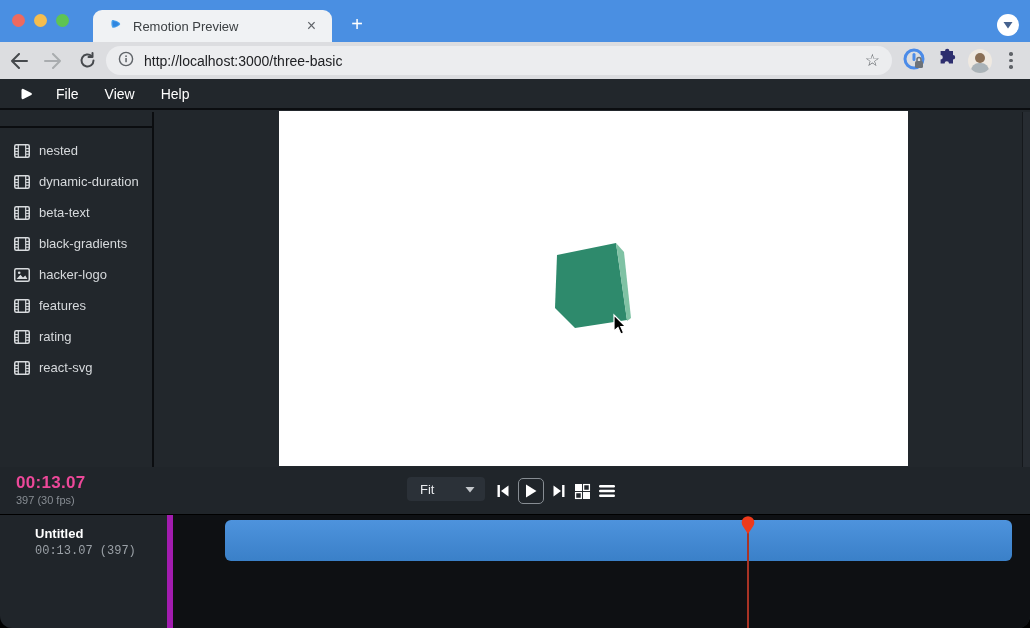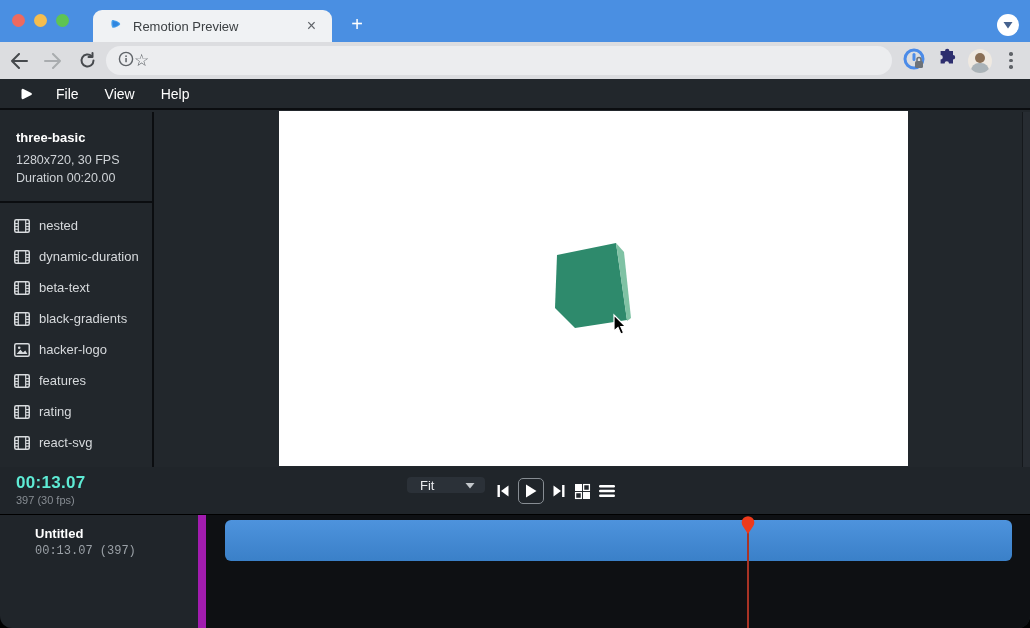--- a/index.html
+++ b/index.html
@@ -47,31 +47,31 @@
   .comp-list{padding-top:7px;}
   .comp-item{height:31px;display:flex;align-items:center;padding-left:14px;color:#d6d9dc;}
   .comp-item .icon{display:flex;margin-right:9px;color:#d8dbde;}
   .comp-item .lbl{font-size:13px;}
 
   .canvas{position:absolute;left:279px;top:-1px;width:629px;height:355px;background:#fff;}
   .scrollstrip{position:absolute;right:0;top:0;width:8px;height:355px;background:#272c32;border-left:1px solid #15181c;}
 
   
   .controls{position:absolute;left:0;top:467px;width:1030px;height:48px;background:var(--panel_bg,#20252a);border-bottom:1px solid #000;}
-  .timecode{position:absolute;left:16px;top:6px;font-size:17px;font-weight:bold;color:#5eead4;letter-spacing:.3px;}
+  .timecode{position:absolute;left:16px;top:6px;font-size:17px;font-weight:bold;color:#ec4899;letter-spacing:.3px;}
   .frameinfo{position:absolute;left:16px;top:27px;font-size:11px;color:#878d93;}
-  .fit-select{position:absolute;left:407px;top:10px;width:78px;height:16px;background:#2b3138;border-radius:4px;display:flex;align-items:center;padding:0 10px 0 13px;}
+  .fit-select{position:absolute;left:407px;top:10px;width:78px;height:24px;background:#2b3138;border-radius:4px;display:flex;align-items:center;padding:0 10px 0 13px;}
   .fit-select .val{flex:1;color:#e8eaed;font-size:13px;}
   .transport{position:absolute;left:495px;top:10px;height:28px;display:flex;align-items:center;gap:7px;color:#fff;}
   .playbtn{width:26px;height:26px;border:1px solid #878d93;border-radius:5px;display:flex;align-items:center;justify-content:center;}
   .tbtn{display:flex;align-items:center;justify-content:center;}
 
   
   .timeline{position:absolute;left:0;top:515px;width:1030px;height:113px;background:var(--timeline_lane,#0e1013);}
-  .track-panel{position:absolute;left:0;top:0;width:206px;height:113px;background:var(--panel_bg,#21262b);border-right:8px solid #a21caf;border-radius:0 0 0 12px;}
+  .track-panel{position:absolute;left:0;top:0;width:173px;height:113px;background:var(--panel_bg,#21262b);border-right:6px solid #a21caf;border-radius:0 0 0 12px;}
   .track-name{position:absolute;left:35px;top:11px;font-size:13px;font-weight:bold;color:#fff;}
   .track-time{position:absolute;left:35px;top:29px;font-size:12px;color:#9aa0a6;font-family:Liberation Mono, monospace;}
   .track-bar{position:absolute;left:225px;top:5px;width:787px;height:41px;border-radius:6px;background:linear-gradient(var(--track_blue_light,#4e93dd),var(--track_blue,#3a80c8));}
   .playhead-line{position:absolute;left:747px;top:3px;width:2px;height:110px;background:var(--playhead_line,#a83325);}
   .playhead-pin{position:absolute;left:740px;top:1px;}
 </style>
 </head>
 <body>
 
 <div class="window">
@@ -117,20 +117,21 @@
     </div>
   </div>
   <div class="omnibox">
     <span>
       <svg width="16" height="16" viewBox="0 0 16 16">
           <circle cx="8" cy="8" r="6.6" fill="none" stroke="#5f6368" stroke-width="1.4"></circle>
           <rect x="7.3" y="7" width="1.5" height="4.2" fill="#5f6368"></rect>
           <rect x="7.3" y="4.4" width="1.5" height="1.6" fill="#5f6368"></rect>
         </svg>
     </span>
+    <span class="url-text">http://localhost:3000/three-basic</span>
     <span class="star">☆</span>
   </div>
   <div class="ext-icons">
     <div>
       <svg width="24" height="24" viewBox="0 0 24 24">
           <circle cx="12" cy="12" r="9" fill="none" stroke="#4b8be8" stroke-width="3"></circle>
           <rect x="10.5" y="6" width="3" height="8" rx="1.5" fill="#4b8be8"></rect>
           <rect x="13" y="14" width="8" height="7" rx="1.5" fill="#6d7278"></rect>
           <path d="M15 14 v-1.5 a2 2 0 0 1 4 0 V14" stroke="#6d7278" stroke-width="1.6" fill="none"></path>
         </svg>
@@ -157,25 +158,20 @@
           <path d="M5.4 2.9 L13.3 7 a1.2 1.2 0 0 1 0 2.1 L5.4 13.1 A1.3 1.3 0 0 1 3.5 12 V4 a1.3 1.3 0 0 1 1.9-1.1 Z" fill="#fff"></path>
         </svg>
     </span>
     <span class="menu-item">File</span>
     <span class="menu-item">View</span>
     <span class="menu-item">Help</span>
   </div>
 
   <div class="main">
     <div class="sidebar">
-      <div class="comp-info">
-        <div class="comp-name">three-basic</div>
-        <div class="comp-line">1280x720, 30 FPS</div>
-        <div class="comp-line">Duration 00:20.00</div>
-      </div>
       <div class="side-divider"></div>
       <div class="comp-list">
     <div class="comp-item">
       <span class="icon">
         <svg width="16" height="14" viewBox="0 0 16 14">
           <rect x="0.75" y="0.75" width="14.5" height="12.5" rx="1.5" fill="none" stroke="currentColor" stroke-width="1.5"></rect>
           <line x1="4.3" y1="1" x2="4.3" y2="13" stroke="currentColor" stroke-width="1.2"></line>
           <line x1="11.7" y1="1" x2="11.7" y2="13" stroke="currentColor" stroke-width="1.2"></line>
           <line x1="1" y1="4.6" x2="4" y2="4.6" stroke="currentColor" stroke-width="1.1"></line>
           <line x1="1" y1="7.4" x2="4" y2="7.4" stroke="currentColor" stroke-width="1.1"></line>

